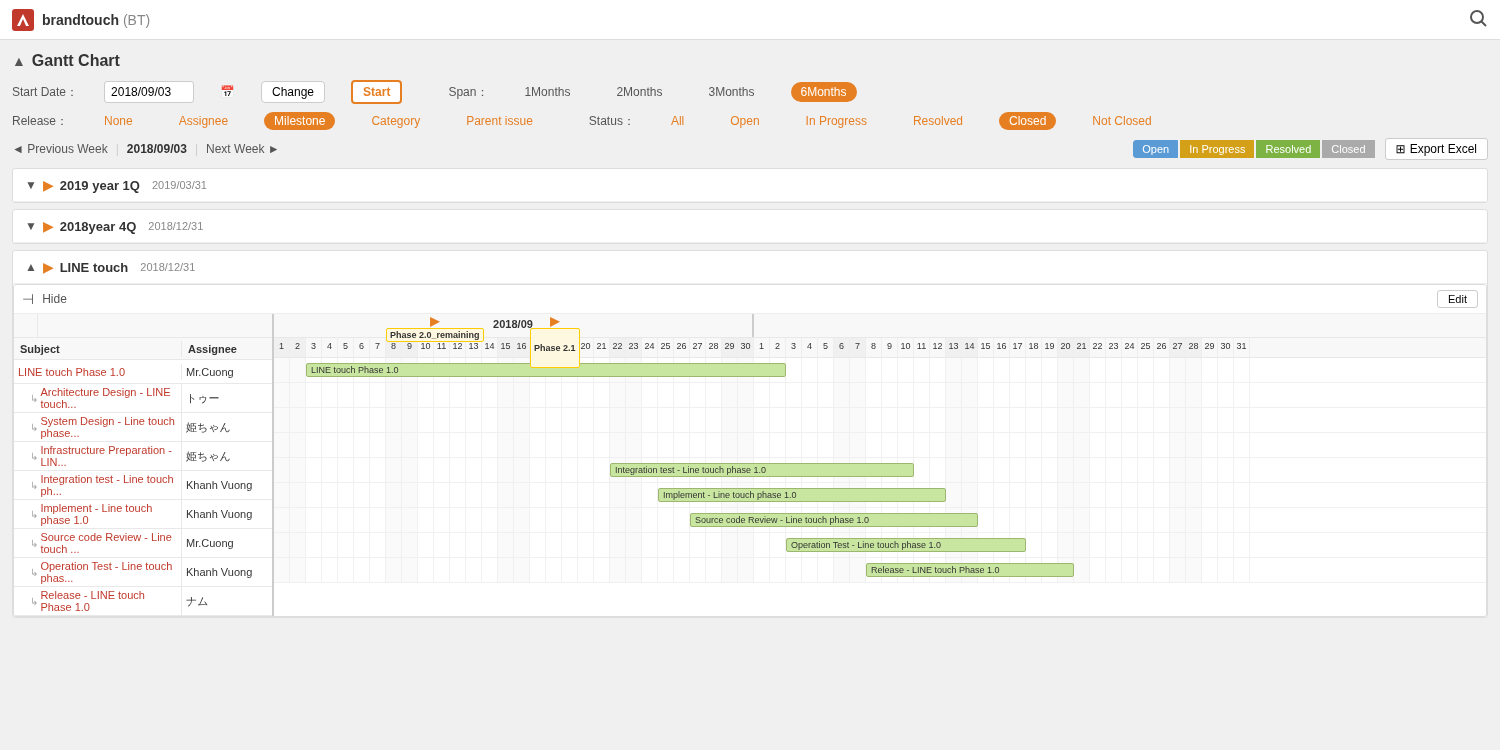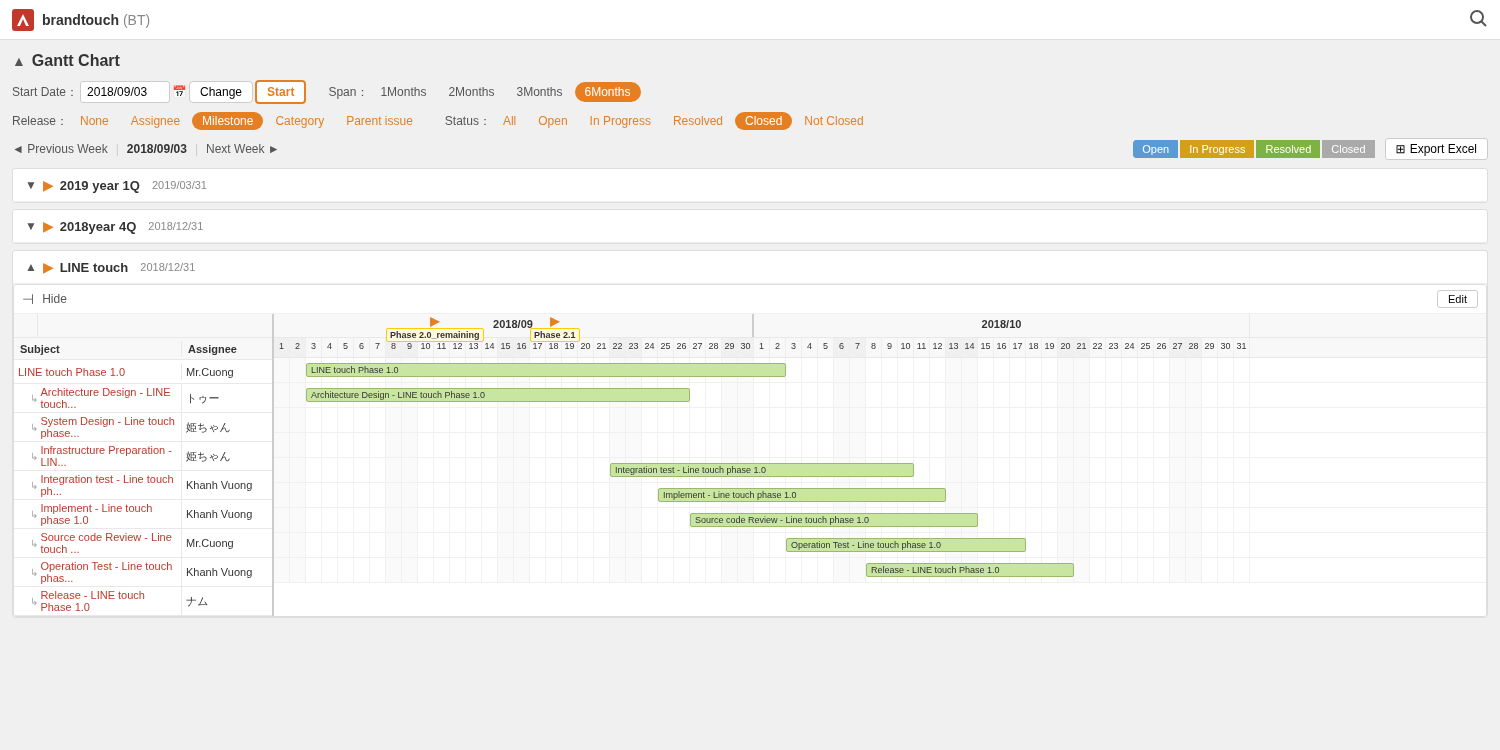--- a/index.html
+++ b/index.html
@@ -10,21 +10,21 @@
     .logo svg { width: 16px; height: 16px; fill: white; }
     .app-title { font-size: 14px; font-weight: bold; color: #333; }
     .search-icon-wrap { margin-left: auto; cursor: pointer; }
 
     .main { padding: 12px; }
     
     .section-header { display: flex; align-items: center; gap: 6px; margin-bottom: 10px; }
     .section-title { font-size: 16px; font-weight: bold; }
     .collapse-icon { cursor: pointer; font-size: 14px; color: #555; }
 
-    .controls-row { display: flex; align-items: center; gap: 2px; margin-bottom: 8px; flex-wrap: wrap; }
+    .controls-row { display: flex; align-items: center; gap: 26px; margin-bottom: 8px; flex-wrap: wrap; }
     .controls-row label { font-size: 12px; color: #555; }
     .date-input { border: 1px solid #ccc; border-radius: 3px; padding: 3px 6px; font-size: 12px; background: #fff; }
     .btn { border: 1px solid #ccc; border-radius: 4px; padding: 3px 10px; font-size: 12px; cursor: pointer; background: #fff; }
     .btn-today { border: 2px solid #e67e22; color: #e67e22; background: #fff; border-radius: 4px; padding: 3px 10px; font-size: 12px; cursor: pointer; font-weight: bold; }
     
     .span-label { font-size: 12px; color: #555; margin-left: 20px; }
     .span-btn { padding: 3px 10px; border-radius: 12px; border: none; cursor: pointer; font-size: 12px; background: #f0f0f0; color: #555; }
     .span-btn.active { background: #e67e22; color: #fff; }
     .group-label { font-size: 12px; color: #555; }
     .group-btn { padding: 2px 10px; border-radius: 12px; border: none; cursor: pointer; font-size: 12px; background: transparent; color: #e67e22; }
@@ -241,23 +241,22 @@
         </div>
 
         <div style="flex:1;overflow-x:auto;">
           <div id="gantt-grid" style="position:relative;">
           <div style="display: flex; border-bottom: 1px solid rgb(232, 232, 232); background: rgb(248, 248, 248); height: 24px; min-width: 976px;">
                 <div style="width: 480px; min-width: 480px; text-align: center; font-weight: bold; font-size: 11px; padding: 4px 0px; border-right: 2px solid rgb(204, 204, 204); position: relative;">2018/09<div style="position: absolute; left: 112px; top: 0px; display: flex; flex-direction: column; align-items: center; z-index: 10;">
                     <span style="color:#e67e22;font-size:12px;">▶</span>
                     <span style="font-size:9px;background:#fff8e1;border:1px solid #ffcc02;padding:1px 3px;border-radius:2px;white-space:nowrap;">Phase 2.0_remaining</span>
                   </div><div style="position: absolute; left: 256px; top: 0px; display: flex; flex-direction: column; align-items: center; z-index: 10;">
                     <span style="color:#e67e22;font-size:12px;">▶</span>
-                    <span style="font-size:9px;background:#fff8e1;border:1px solid #ffcc02;padding:1px 3px;border-radius:2px;white-space:nowrap;">Phase 2.1</span>
+                    <span style="font-size:9px;background:#fff8e1;border:1px solid #ffcc02;padding:14px 3px;border-radius:2px;white-space:nowrap;">Phase 2.1</span>
                   </div></div>
-                <div style="width: 496px; min-width: 496px; text-align: center; font-weight: bold; font-size: 11px; padding: 4px 0px; border-right: 1px solid rgb(232, 232, 232);">2018/10</div>
               </div>
               <div style="display: flex; border-bottom: 1px solid rgb(232, 232, 232); background: rgb(248, 248, 248); height: 20px; min-width: 976px;">
                 <div style="width: 16px; min-width: 16px; text-align: center; font-size: 9px; padding: 3px 0px; border-right: 1px solid rgb(238, 238, 238); background: rgb(240, 240, 240);">1</div>
                 <div style="width: 16px; min-width: 16px; text-align: center; font-size: 9px; padding: 3px 0px; border-right: 1px solid rgb(238, 238, 238); background: rgb(240, 240, 240);">2</div>
                 <div style="width: 16px; min-width: 16px; text-align: center; font-size: 9px; padding: 3px 0px; border-right: 1px solid rgb(238, 238, 238);">3</div>
                 <div style="width: 16px; min-width: 16px; text-align: center; font-size: 9px; padding: 3px 0px; border-right: 1px solid rgb(238, 238, 238);">4</div>
                 <div style="width: 16px; min-width: 16px; text-align: center; font-size: 9px; padding: 3px 0px; border-right: 1px solid rgb(238, 238, 238);">5</div>
                 <div style="width: 16px; min-width: 16px; text-align: center; font-size: 9px; padding: 3px 0px; border-right: 1px solid rgb(238, 238, 238);">6</div>
                 <div style="width: 16px; min-width: 16px; text-align: center; font-size: 9px; padding: 3px 0px; border-right: 1px solid rgb(238, 238, 238);">7</div>
                 <div style="width: 16px; min-width: 16px; text-align: center; font-size: 9px; padding: 3px 0px; border-right: 1px solid rgb(238, 238, 238); background: rgb(240, 240, 240);">8</div>
@@ -434,21 +433,20 @@
                 <div style="width: 16px; min-width: 16px; height: 24px; border-right: 1px solid rgb(240, 240, 240); flex-shrink: 0;"></div>
                 <div style="width: 16px; min-width: 16px; height: 24px; border-right: 1px solid rgb(240, 240, 240); flex-shrink: 0;"></div>
                 <div style="width: 16px; min-width: 16px; height: 24px; border-right: 1px solid rgb(240, 240, 240); flex-shrink: 0;"></div>
                 <div style="width: 16px; min-width: 16px; height: 24px; border-right: 1px solid rgb(240, 240, 240); flex-shrink: 0;"></div>
                 <div style="width: 16px; min-width: 16px; height: 24px; border-right: 1px solid rgb(240, 240, 240); flex-shrink: 0;"></div>
                 <div style="width: 16px; min-width: 16px; height: 24px; border-right: 1px solid rgb(240, 240, 240); flex-shrink: 0; background: rgb(250, 250, 250);"></div>
                 <div style="width: 16px; min-width: 16px; height: 24px; border-right: 1px solid rgb(240, 240, 240); flex-shrink: 0; background: rgb(250, 250, 250);"></div>
                 <div style="width: 16px; min-width: 16px; height: 24px; border-right: 1px solid rgb(240, 240, 240); flex-shrink: 0;"></div>
                 <div style="width: 16px; min-width: 16px; height: 24px; border-right: 1px solid rgb(240, 240, 240); flex-shrink: 0;"></div>
                 <div style="width: 16px; min-width: 16px; height: 24px; border-right: 1px solid rgb(240, 240, 240); flex-shrink: 0;"></div>
-                <div style="position: absolute; left: 32px; width: 384px; height: 14px; top: 5px; border-radius: 2px; background: rgb(200, 230, 160); border: 1px solid rgb(157, 184, 110); display: flex; align-items: center; padding: 0px 4px; font-size: 9px; color: rgb(51, 51, 51); white-space: nowrap; overflow: hidden; z-index: 5;">Architecture Design - LINE touch Phase 1.0</div>
               </div>
               <div style="display: flex; border-bottom: 1px solid rgb(240, 240, 240); min-height: 24px; position: relative; min-width: 976px;">
                 <div style="width: 16px; min-width: 16px; height: 24px; border-right: 1px solid rgb(240, 240, 240); flex-shrink: 0; background: rgb(250, 250, 250);"></div>
                 <div style="width: 16px; min-width: 16px; height: 24px; border-right: 1px solid rgb(240, 240, 240); flex-shrink: 0; background: rgb(250, 250, 250);"></div>
                 <div style="width: 16px; min-width: 16px; height: 24px; border-right: 1px solid rgb(240, 240, 240); flex-shrink: 0;"></div>
                 <div style="width: 16px; min-width: 16px; height: 24px; border-right: 1px solid rgb(240, 240, 240); flex-shrink: 0;"></div>
                 <div style="width: 16px; min-width: 16px; height: 24px; border-right: 1px solid rgb(240, 240, 240); flex-shrink: 0;"></div>
                 <div style="width: 16px; min-width: 16px; height: 24px; border-right: 1px solid rgb(240, 240, 240); flex-shrink: 0;"></div>
                 <div style="width: 16px; min-width: 16px; height: 24px; border-right: 1px solid rgb(240, 240, 240); flex-shrink: 0;"></div>
                 <div style="width: 16px; min-width: 16px; height: 24px; border-right: 1px solid rgb(240, 240, 240); flex-shrink: 0; background: rgb(250, 250, 250);"></div>

